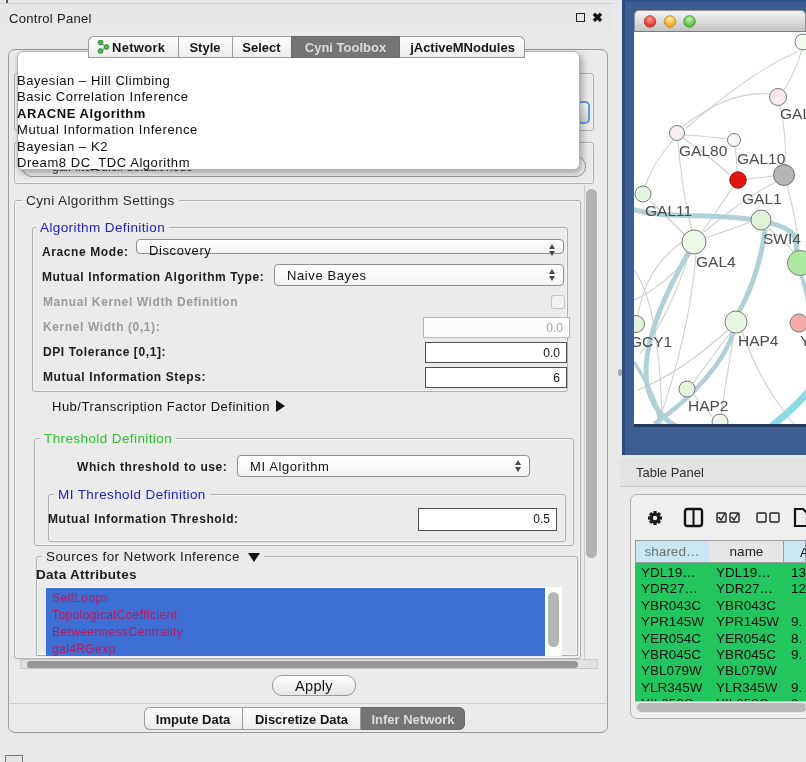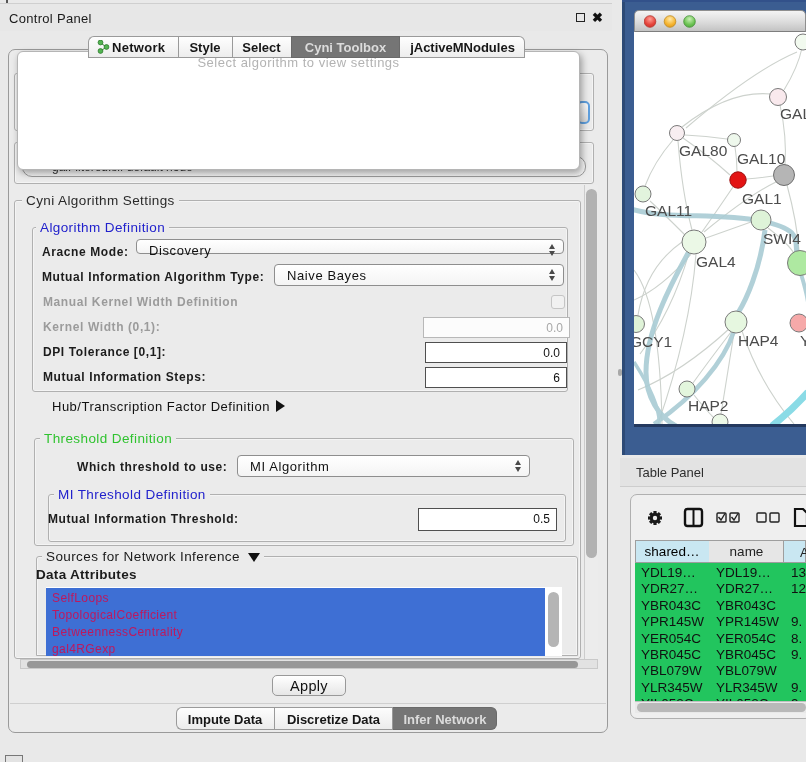--- a/index.html
+++ b/index.html
@@ -111,34 +111,34 @@
 <div class="abs" style="left:46px;top:587px;width:516px;height:69px;background:#fff;"></div>
 <div class="abs" style="left:46px;top:588px;width:499px;height:68px;background:#3e6fd4;"></div>
 <div class="abs" style="left:52px;top:590px;font-size:12px;color:#be185d;line-height:17px;letter-spacing:0.4px;">SelfLoops<br>TopologicalCoefficient<br>BetweennessCentrality<br>gal4RGexp</div>
 <div class="abs" style="left:548px;top:592px;width:11px;height:55px;background:#b5b5b5;border-radius:6px;"></div>
 
 <div class="abs" style="left:584px;top:185px;width:14px;height:475px;background:#ececec;border-left:1px solid #cccccc;"></div>
 <div class="abs" style="left:585.5px;top:189px;width:11px;height:369px;background:#b2b2b2;border-radius:6px;"></div>
 <div class="abs" style="left:20px;top:659px;width:578px;height:10px;background:#e2e2e2;border:1px solid #c9c9c9;"></div>
 <div class="abs" style="left:27px;top:660.5px;width:551px;height:7px;background:#979797;border-radius:4px;"></div>
 
-<div class="abs" style="left:272px;top:675px;width:74px;height:21px;background:linear-gradient(#ffffff,#e6e6e6);border:1px solid #999;border-radius:5px;font-size:14.5px;color:#111;text-align:center;padding-top:1.5px;letter-spacing:0.3px;">Apply</div>
+<div class="abs" style="left:272px;top:675px;width:84px;height:21px;background:linear-gradient(#ffffff,#e6e6e6);border:1px solid #999;border-radius:10px;font-size:14.5px;color:#111;text-align:center;padding-top:1.5px;letter-spacing:0.3px;">Apply</div>
 <div class="abs" style="left:10px;top:703px;width:596px;height:1px;background:#cfcfcf;"></div>
 
-<div class="abs" style="left:144px;top:707px;width:321px;height:23px;margin-left:32px;">
+<div class="abs" style="left:144px;top:707px;width:321px;height:23px;">
   <div class="abs" style="left:0;top:0;width:98px;height:23px;background:linear-gradient(#fdfdfd,#ececec);border:1px solid #9a9a9a;border-right:none;border-radius:6px 0 0 6px;"></div>
   <div class="abs" style="left:98px;top:0;width:119px;height:23px;background:linear-gradient(#fdfdfd,#ececec);border:1px solid #9a9a9a;"></div>
   <div class="abs" style="left:217px;top:0;width:104px;height:23px;background:#757575;border:1px solid #6a6a6a;border-left:none;border-radius:0 6px 6px 0;"></div>
   <div class="abs" style="left:0;top:5px;width:98px;text-align:center;font-size:13px;font-weight:bold;color:#161616;">Impute Data</div>
   <div class="abs" style="left:98px;top:5px;width:119px;text-align:center;font-size:13px;font-weight:bold;color:#161616;">Discretize Data</div>
   <div class="abs" style="left:217px;top:5px;width:104px;text-align:center;font-size:13px;font-weight:bold;color:#dcdcdc;">Infer Network</div>
 </div>
 
 <div class="abs" style="left:17px;top:51px;width:563px;height:119px;background:#fff;border:1px solid #b5b5b5;border-radius:6px;box-shadow:2px 3px 7px rgba(0,0,0,0.35);z-index:5;">
-  <div style="position:absolute;left:0;top:3px;width:100%;text-align:center;font-size:13px;color:#b3b3b3;letter-spacing:0.5px;">Select algorithm to view settings</div>
+  <div style="position:absolute;left:-1px;top:21px;font-size:13px;color:#0d0d0d;line-height:16.4px;white-space:nowrap;letter-spacing:0.55px;">Bayesian – Hill Climbing<br>Basic Correlation Inference<br><b>ARACNE Algorithm</b><br>Mutual Information Inference<br>Bayesian – K2<br>Dream8 DC_TDC Algorithm</div>
 </div>
 
 <div class="abs" style="left:622px;top:0;width:184px;height:455px;background:#3b5d91;border-left:3px solid #2d4a76;"></div>
 <div class="abs" style="left:622px;top:0;width:184px;height:2px;background:#32518a;"></div>
 <div class="abs" style="left:618px;top:369px;width:4px;height:7px;background:#a8a8a8;border-radius:2px;"></div>
 
 <div class="abs" style="left:634px;top:10px;width:172px;height:22px;background:linear-gradient(#f4f4f4 0%,#dcdcdc 55%,#c3c3c3 100%);border:1px solid #8f8f8f;border-radius:5px 5px 0 0;border-bottom:1px solid #7e7e7e;"></div>
 <div class="abs" style="left:634px;top:32px;width:172px;height:392px;background:#ffffff;"></div>
 <div class="abs" style="left:634px;top:424px;width:172px;height:3px;background:#24395e;"></div>
 <svg class="abs" style="left:644px;top:15px;" width="52" height="13" viewBox="0 0 52 13">
@@ -255,21 +255,21 @@
     <path d="M 72.5,11 L 75,14 L 79,7.5"></path>
     <path d="M 85.5,11 L 88,14 L 92,7.5"></path>
     <rect x="111" y="7" width="9" height="9" rx="1"></rect>
     <rect x="124" y="7" width="9" height="9" rx="1"></rect>
   </g>
   <path d="M 149,3 h 8 l 4,4 v 13 h -12 z" fill="none" stroke="#111" stroke-width="2.2"></path>
 </svg>
 
 <div class="abs" style="left:635px;top:540px;width:171px;height:23px;background:#c9e7f2;border:1px solid #9e9e9e;"></div>
 <div class="abs" style="left:709px;top:540px;width:75px;height:23px;background:#e6e6e6;border:1px solid #9e9e9e;border-left:none;"></div>
-<div class="abs" style="left:635px;top:544px;width:74px;text-align:center;font-size:13.5px;color:#000000;">shared…</div>
+<div class="abs" style="left:635px;top:544px;width:74px;text-align:center;font-size:13.5px;color:#737373;">shared…</div>
 <div class="abs" style="left:709px;top:544px;width:75px;text-align:center;font-size:13.5px;color:#222;">name</div>
 <div class="abs" style="left:800px;top:545px;font-size:13px;color:#222;">A</div>
 
 <div class="abs" style="left:635px;top:563px;width:171px;height:138px;background:#22c55e;overflow:hidden;">
   <div class="abs" style="left:6px;top:2px;font-size:13.5px;color:#111;line-height:16.4px;">YDL19…<br>YDR27…<br>YBR043C<br>YPR145W<br>YER054C<br>YBR045C<br>YBL079W<br>YLR345W<br>YIL052C</div>
   <div class="abs" style="left:81px;top:2px;font-size:13.5px;color:#111;line-height:16.4px;">YDL19…<br>YDR27…<br>YBR043C<br>YPR145W<br>YER054C<br>YBR045C<br>YBL079W<br>YLR345W<br>YIL052C</div>
   <div class="abs" style="left:156px;top:2px;font-size:13.5px;color:#111;line-height:16.4px;">13.<br>12.<br>&nbsp;<br>9.<br>8.<br>9.<br>&nbsp;<br>9.<br>9.</div>
 </div>
 <div class="abs" style="left:635px;top:701px;width:171px;height:12px;background:#e9e9e9;border-top:1px solid #c0c0c0;"></div>
 <div class="abs" style="left:637px;top:702.5px;width:169px;height:9px;background:#b9b9b9;border-radius:5px;"></div>

